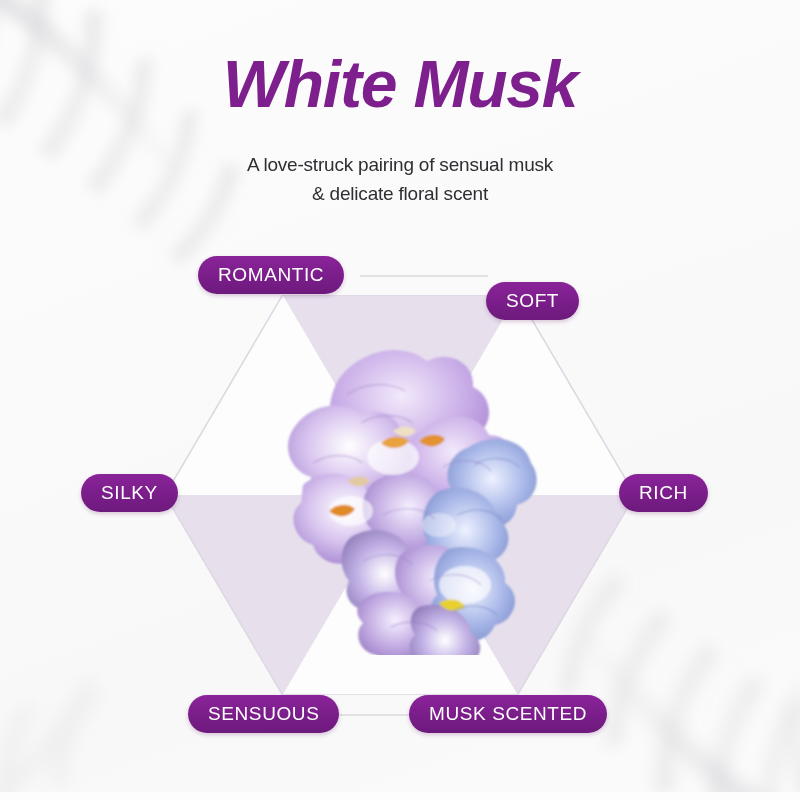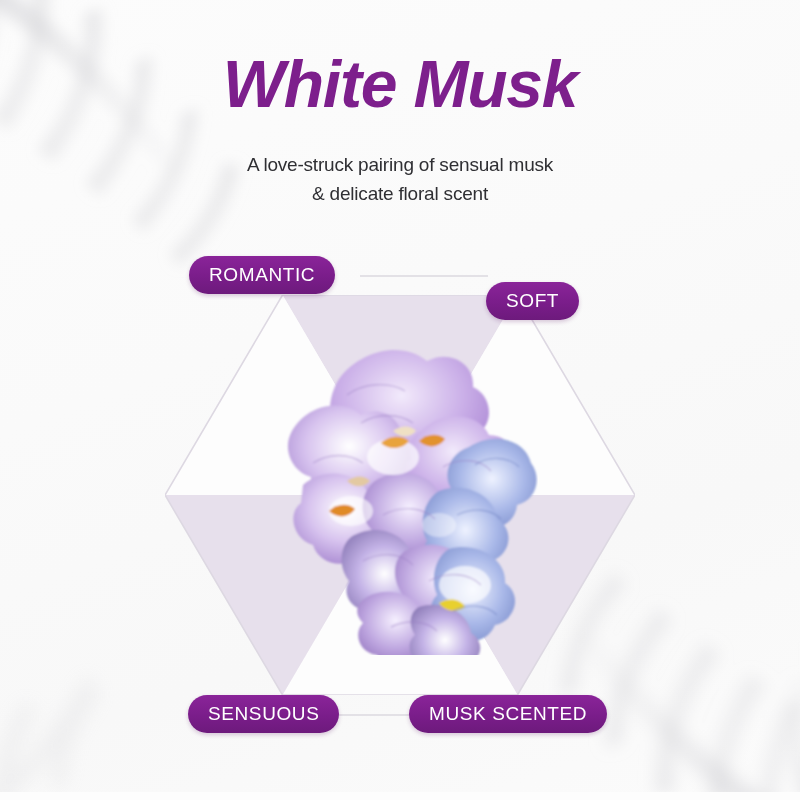--- a/index.html
+++ b/index.html
@@ -87,21 +87,21 @@
     height: 38px;
     padding: 0 20px;
     border-radius: 19px;
     background: linear-gradient(180deg, #8a2499 0%, #7a1d8a 55%, #6d1a7c 100%);
     color: #ffffff;
     font-size: 19px;
     letter-spacing: 0.6px;
     white-space: nowrap;
     box-shadow: 0 2px 4px rgba(90, 20, 100, .22);
   }
-  #pill-romantic     { left: 189px; top: 256px; }
+  #pill-romantic     { left: 198px; top: 256px; }
   #pill-soft         { left: 486px; top: 256px; margin-top: 26px; }
   #pill-silky        { left:  81px; top: 474px; }
   #pill-rich         { left: 619px; top: 474px; }
   #pill-sensuous     { left: 188px; top: 695px; }
   #pill-musk-scented { left: 409px; top: 695px; }
 
   .connector {
     position: absolute;
     height: 1.5px;
     background: #e3e1e6;
@@ -304,20 +304,26 @@
 
   <div class="connector" id="conn-top"></div>
   <div class="connector" id="conn-bottom"></div>
 
   <div class="pill" id="pill-romantic">
     <span>ROMANTIC</span>
   </div>
   <div class="pill" id="pill-soft">
     <span>SOFT</span>
   </div>
+  <div class="pill" id="pill-silky">
+    <span>SILKY</span>
+  </div>
+  <div class="pill" id="pill-rich">
+    <span>RICH</span>
+  </div>
   <div class="pill" id="pill-musk-scented">
     <span>MUSK SCENTED</span>
   </div>
   <div class="pill" id="pill-sensuous">
     <span>SENSUOUS</span>
   </div>
 
 
 </div>
 

